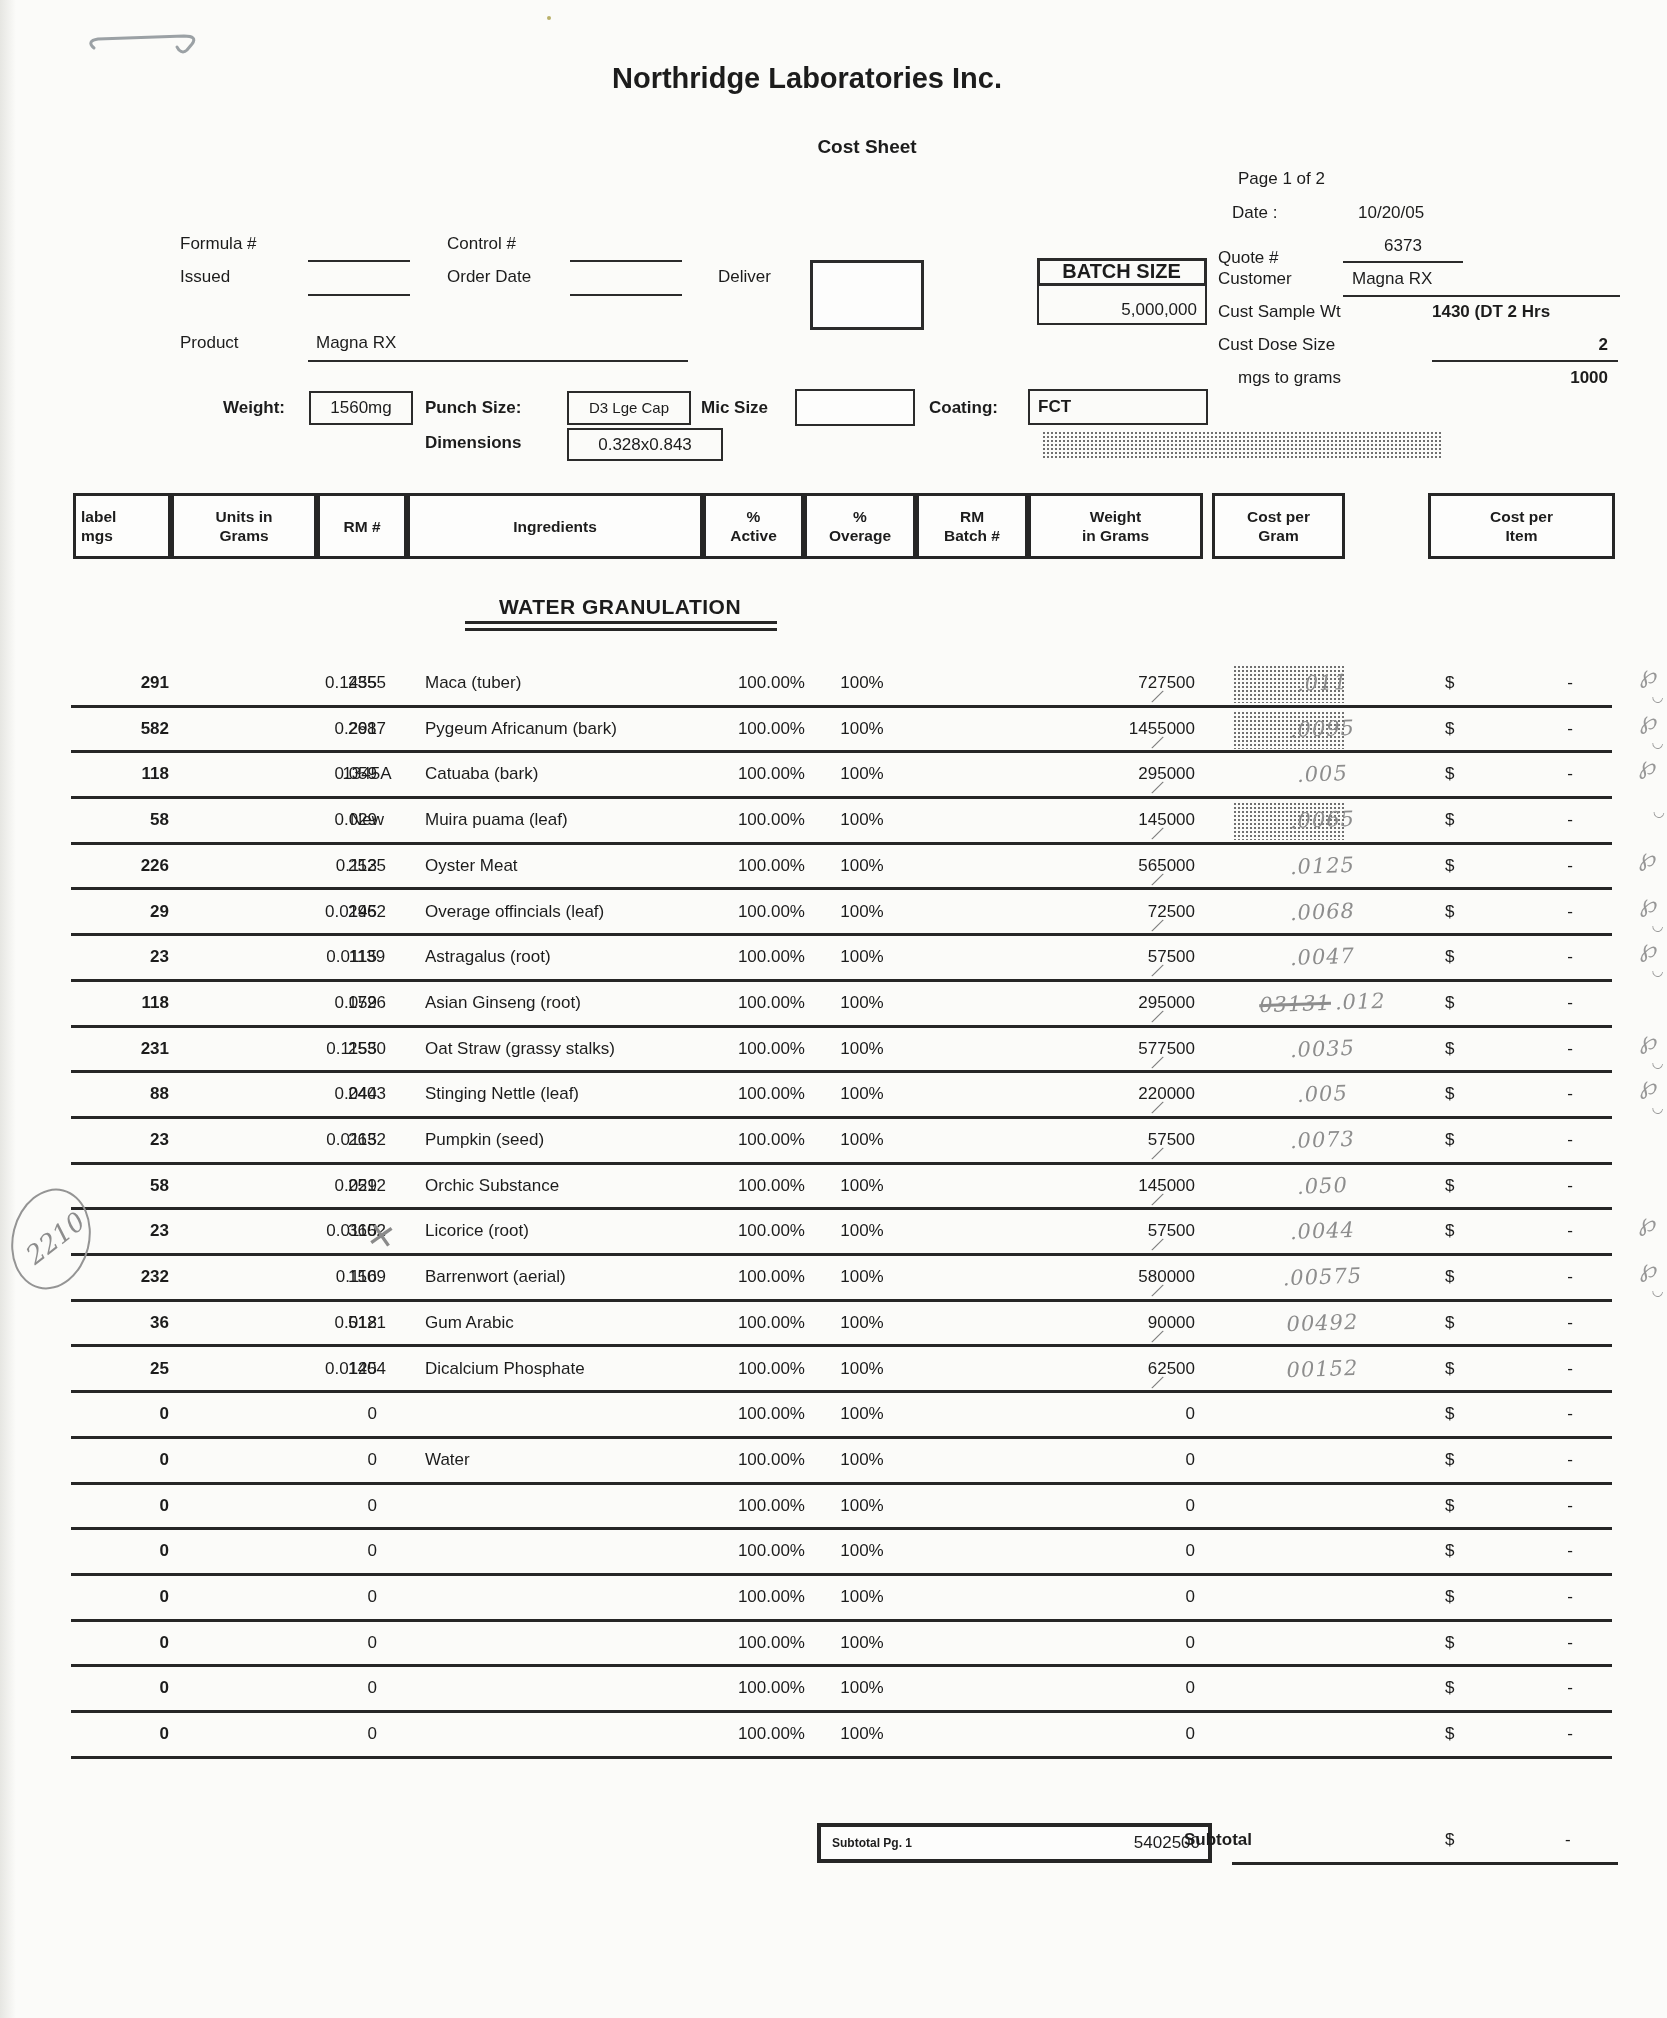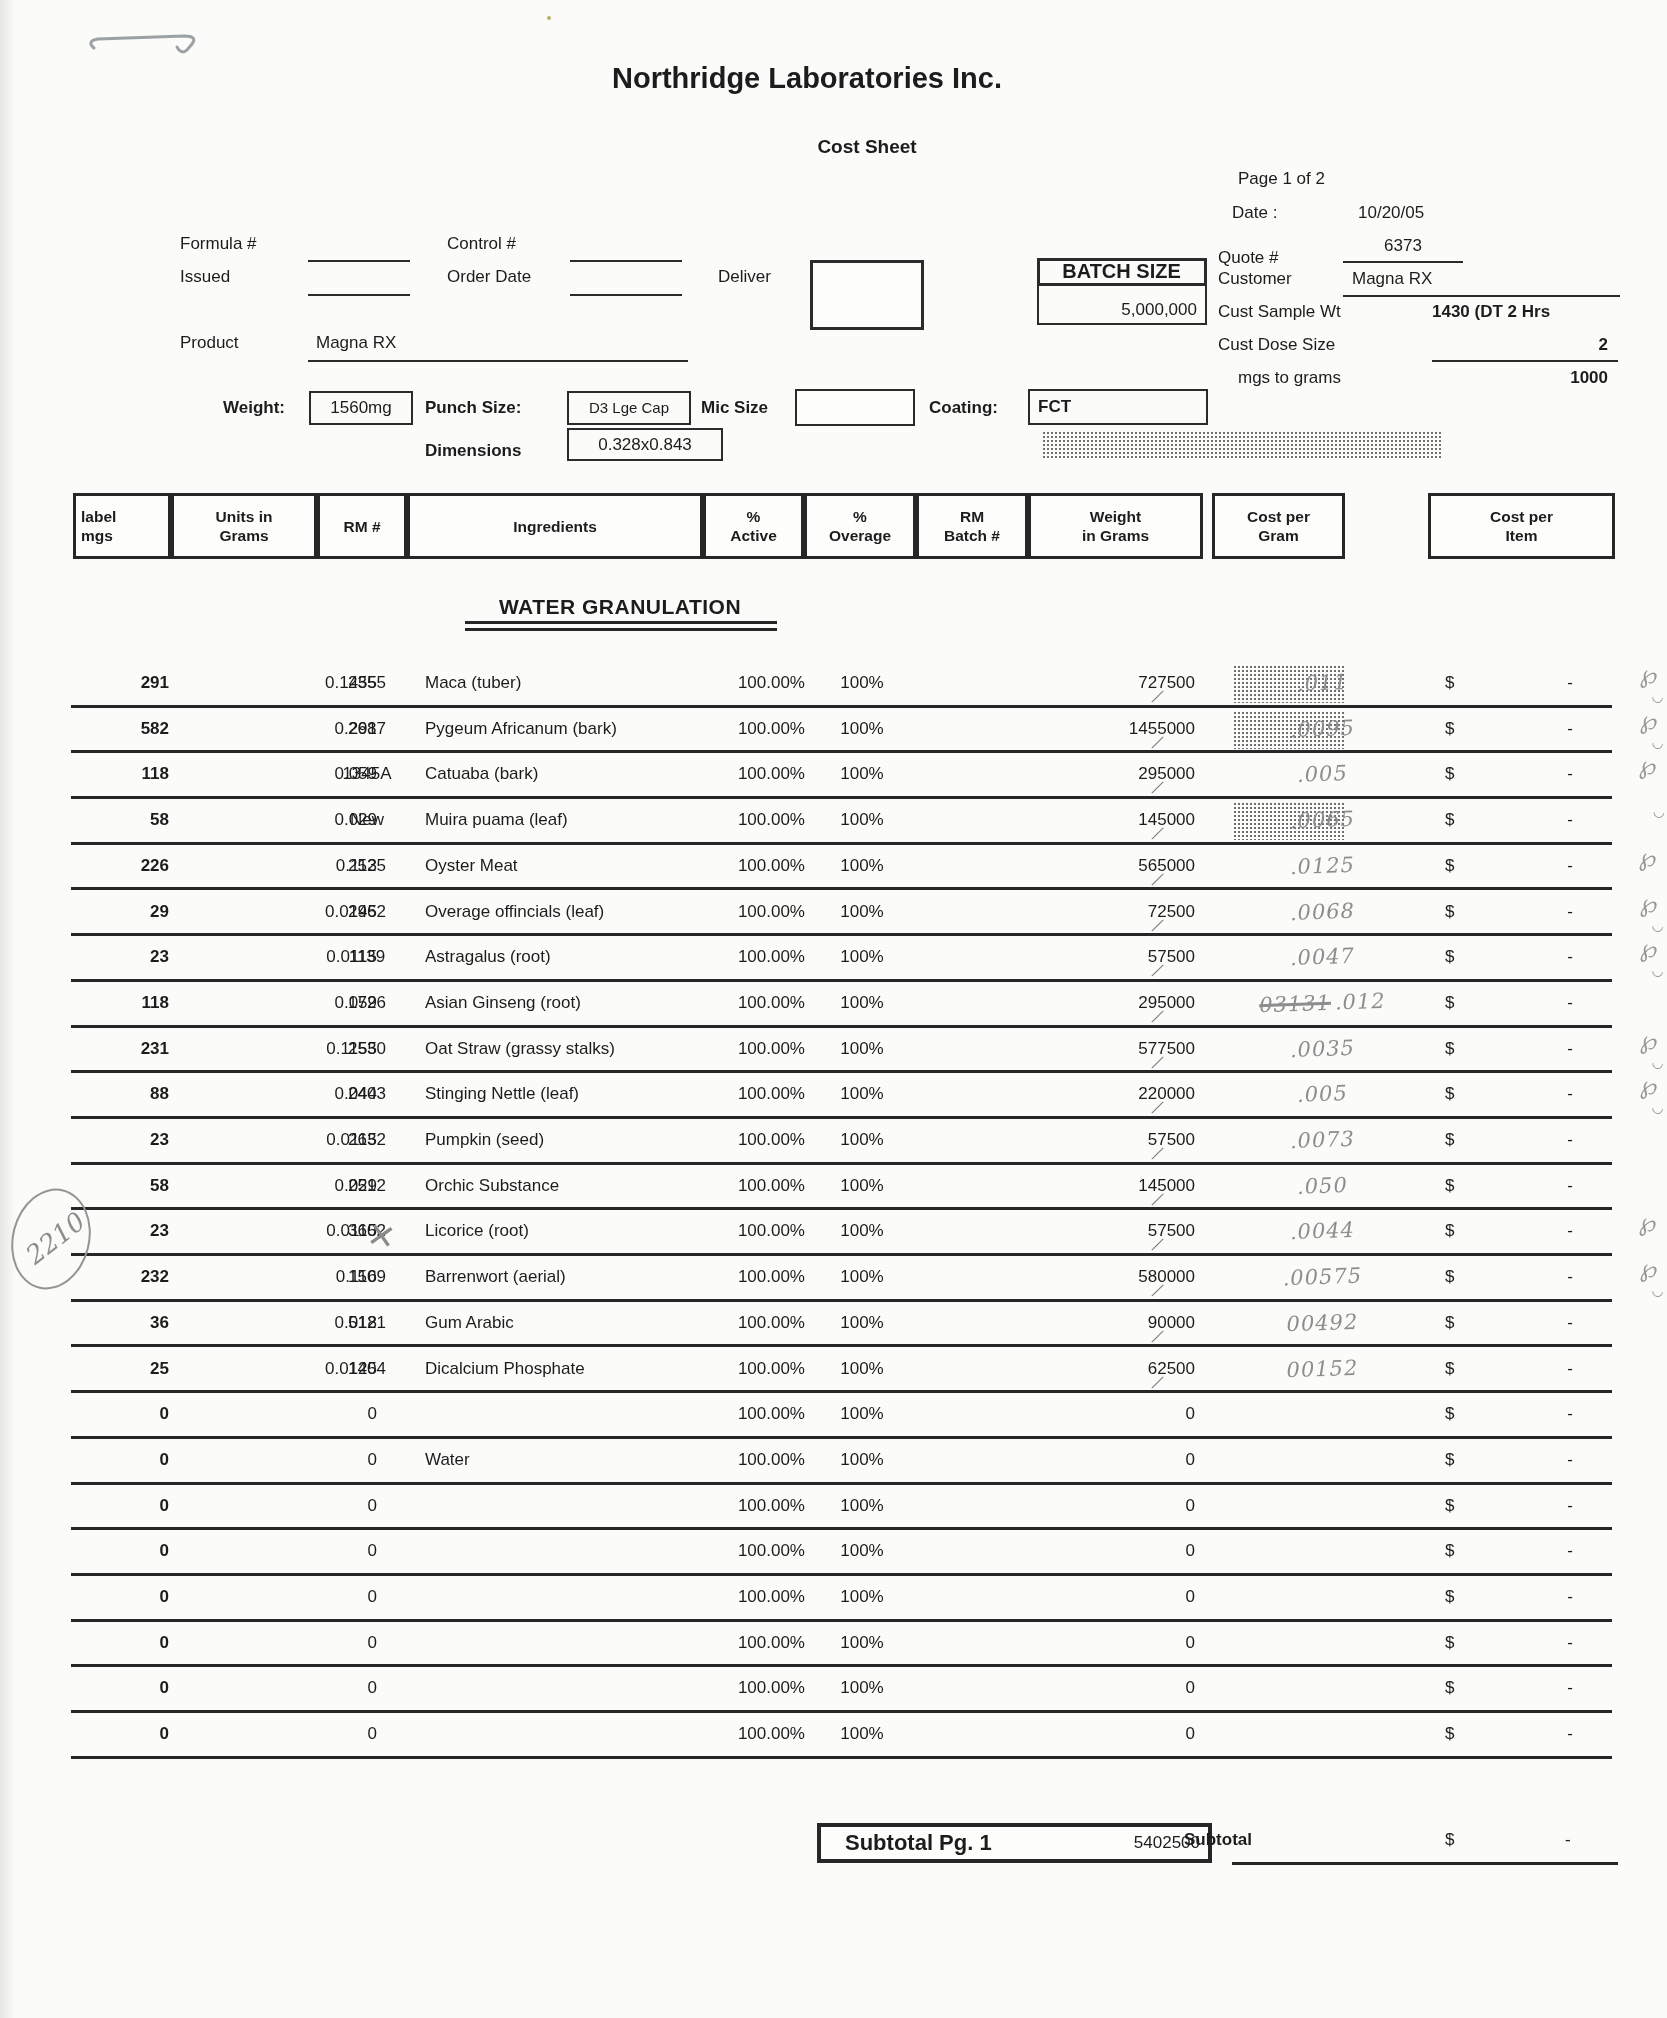--- a/index.html
+++ b/index.html
@@ -46,21 +46,21 @@
   .wghead{font-size:21px;font-weight:bold;letter-spacing:0.5px;transform:translateX(-50%);white-space:nowrap;}
   .dline{position:absolute;left:465px;width:312px;border-bottom:3px solid #262626;}
   .pencil{font-family:"DejaVu Serif",serif;font-style:italic;color:#8d8d8d;}
   .circ2210{position:absolute;left:12px;top:1188px;width:74px;height:98px;border:2.5px solid #949494;
     border-radius:50%;transform:rotate(14deg);}
   .circ2210 span{position:absolute;left:8px;top:32px;font-size:26px;transform:rotate(-52deg);display:block;}
   .rmx{position:absolute;left:296px;top:6px;font-size:34px;color:#8a8a8a;transform:rotate(10deg);
     font-family:"DejaVu Sans",sans-serif;}
   .subbox{position:absolute;left:817px;top:1823px;width:395px;height:40px;border:4px solid #262626;
     box-sizing:border-box;display:flex;align-items:center;background:#fdfdfc;}
-  .subbox .sl{font-size:22px;font-weight:bold;padding-left:24px;flex:0 0 auto;}
+  .subbox .sl{font-size:12px;font-weight:bold;padding-left:11px;flex:0 0 auto;}
   .subbox .sv{font-size:17px;flex:1;text-align:right;padding-right:8px;}
   .speck{position:absolute;left:547px;top:16px;width:4px;height:4px;border-radius:50%;background:#b9b06a;}
 </style>
 </head>
 <body>
 
 <div class="page">
 
   <svg class="abs" style="left:80px;top:22px;" width="130" height="45" viewBox="0 0 130 45">
     <path d="M14 26 q-8 -7 4 -9 l86 -3 q14 0 8 8 l-5 6 q-4 4 -8 0 l-2 -3" fill="none" stroke="#9ba1a5" stroke-width="3" stroke-linecap="round"></path>
@@ -108,21 +108,21 @@
   <div class="abs line" style="left:308px;top:333px;width:380px;height:27px;"></div>
 
   <div class="abs lbl b" style="left:223px;top:398px;">Weight:</div>
   <div class="abs box" style="left:309px;top:391px;width:104px;height:34px;line-height:30px;text-align:center;font-size:17px;">1560mg</div>
   <div class="abs lbl b" style="left:425px;top:398px;">Punch Size:</div>
   <div class="abs box" style="left:567px;top:391px;width:124px;height:34px;line-height:30px;text-align:center;font-size:15px;">D3 Lge Cap</div>
   <div class="abs lbl b" style="left:701px;top:398px;">Mic Size</div>
   <div class="abs box" style="left:795px;top:389px;width:120px;height:37px;background:#fdfdfc;"></div>
   <div class="abs lbl b" style="left:929px;top:398px;">Coating:</div>
   <div class="abs box" style="left:1028px;top:389px;width:180px;height:36px;line-height:32px;padding-left:8px;font-size:17px;font-weight:bold;">FCT</div>
-  <div class="abs lbl b" style="left:425px;top:433px;margin-top:8px;">Dimensions</div>
+  <div class="abs lbl b" style="left:425px;top:433px;">Dimensions</div>
   <div class="abs box" style="left:567px;top:428px;width:156px;height:33px;line-height:29px;text-align:center;font-size:17px;">0.328x0.843</div>
   <div class="abs hatchbg" style="left:1042px;top:431px;width:400px;height:27px;"></div>
 
   <div id="thead">
       <div class="hcell left" style="left: 73px; width: 98px;">
         <span>label</span>
         <span>mgs</span>
       </div>
       <div class="hcell" style="left: 171px; width: 146px;">
         <span>Units in</span>

